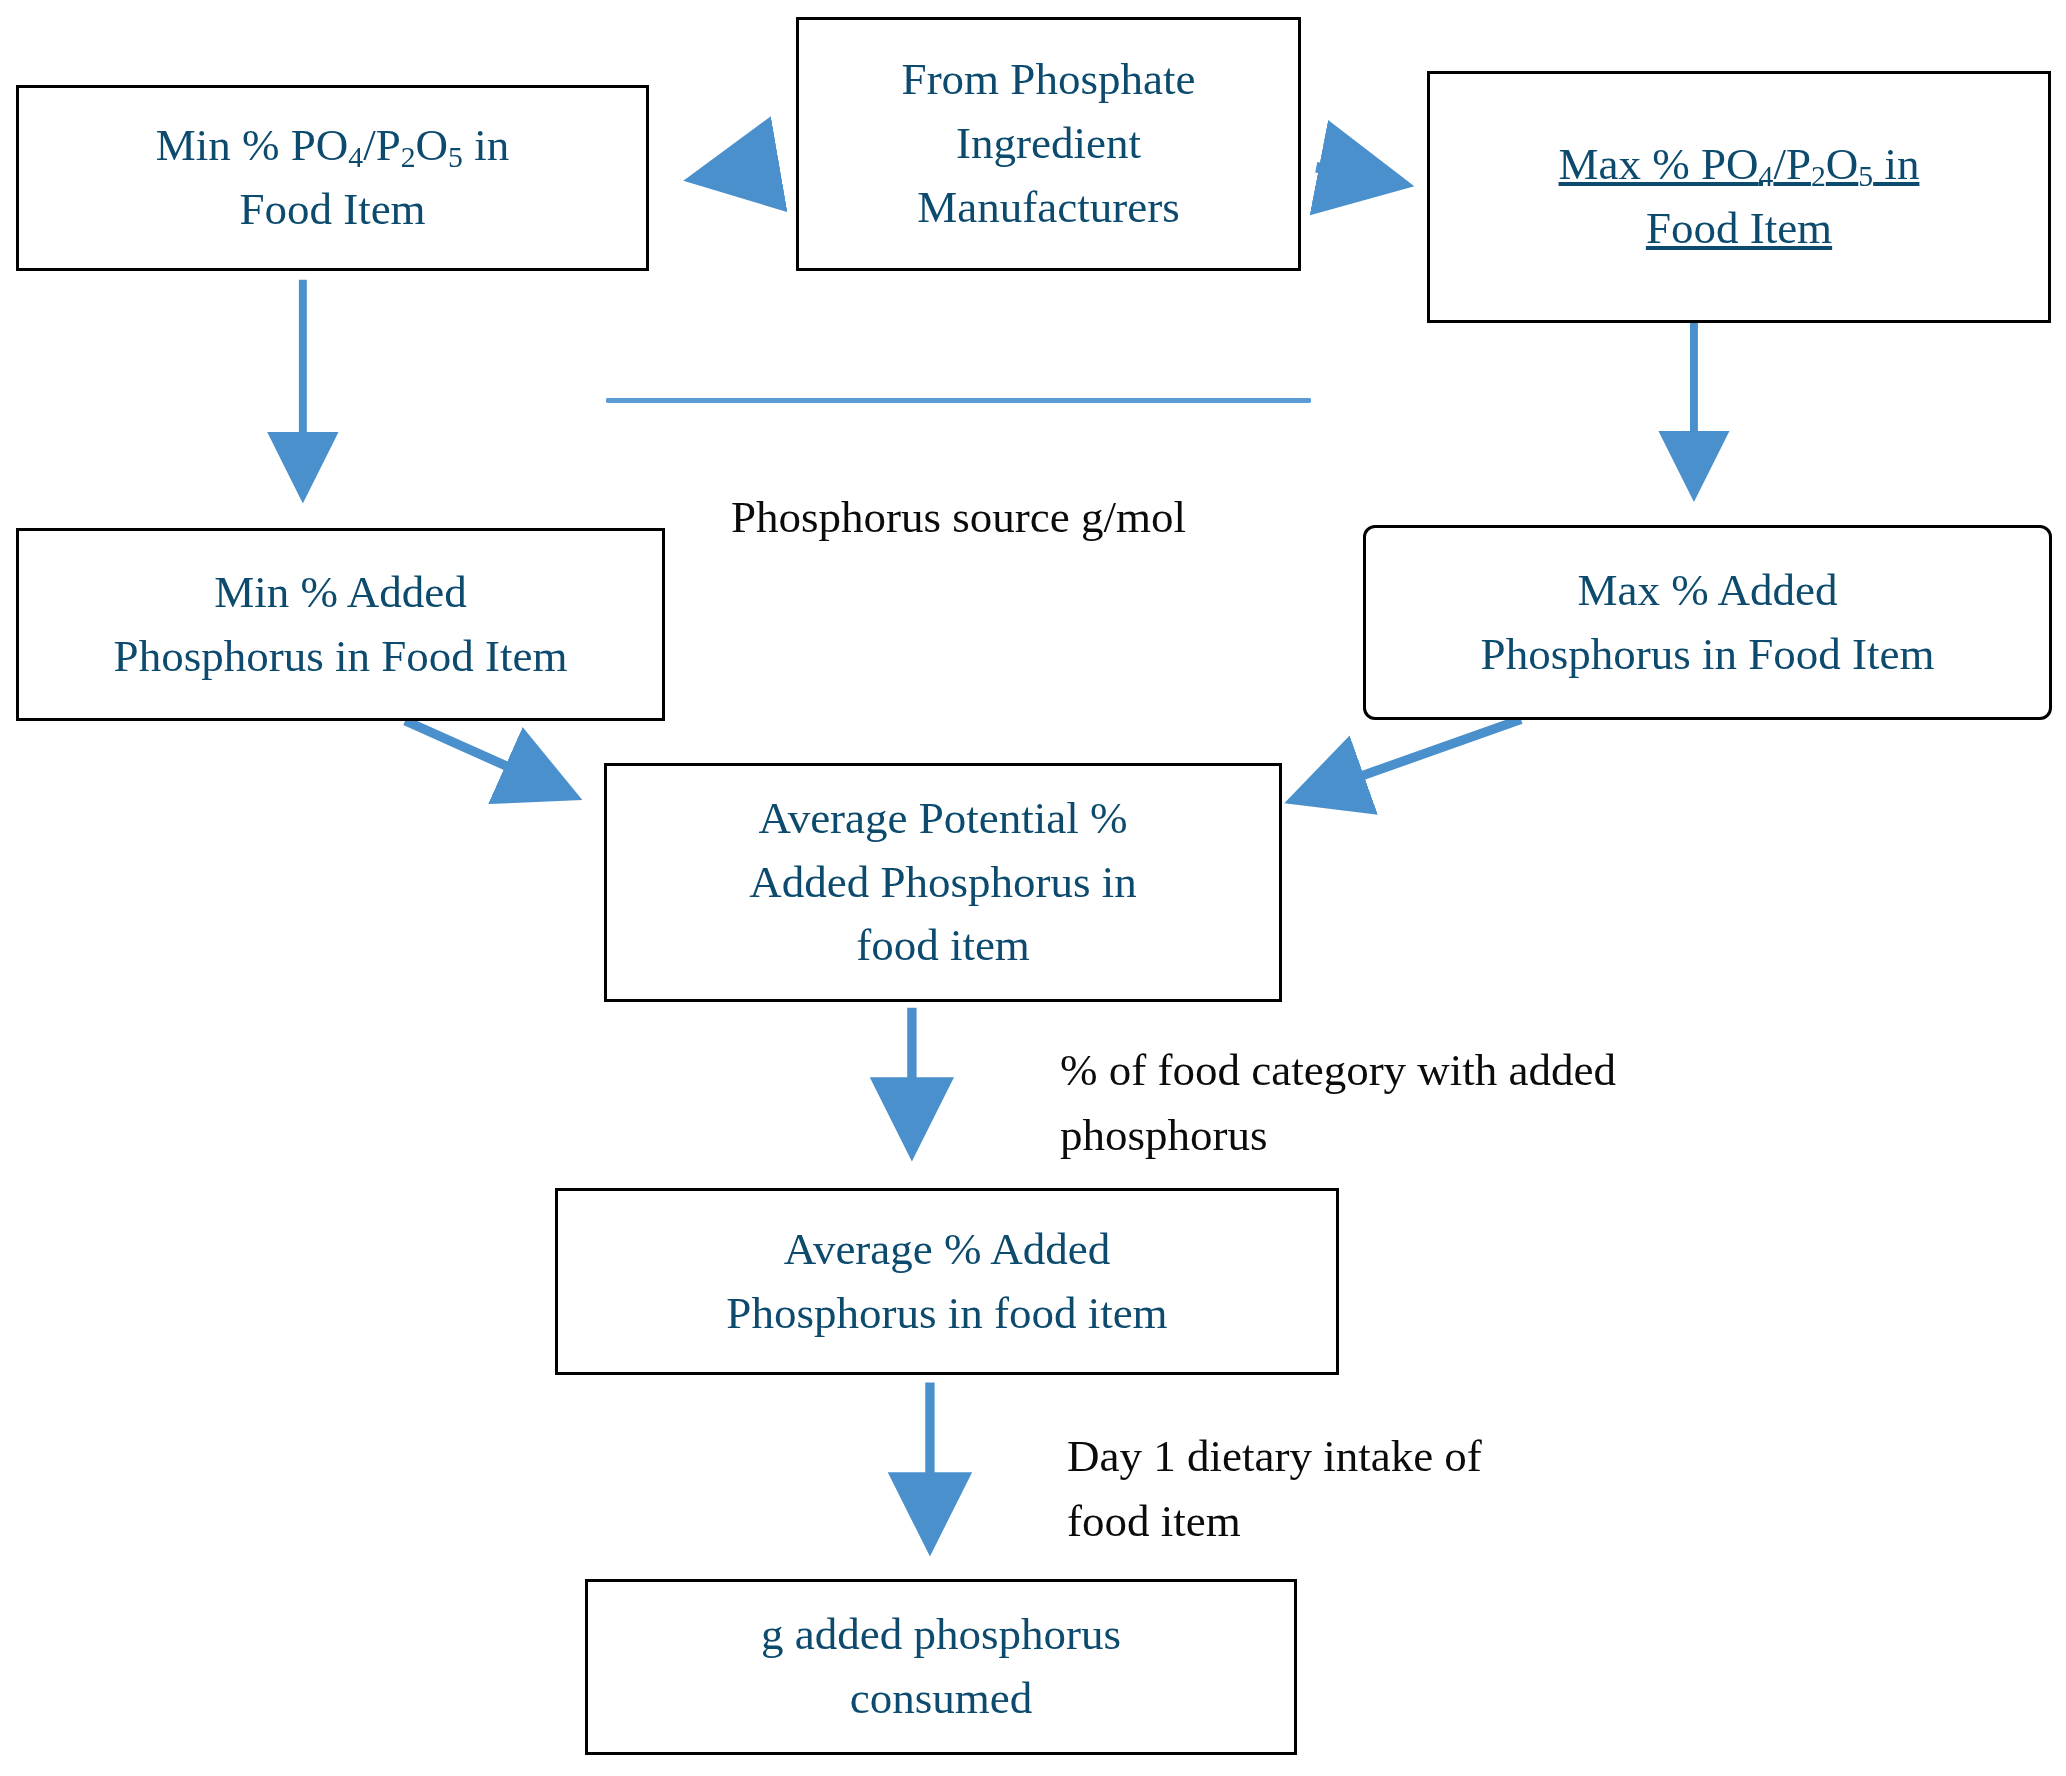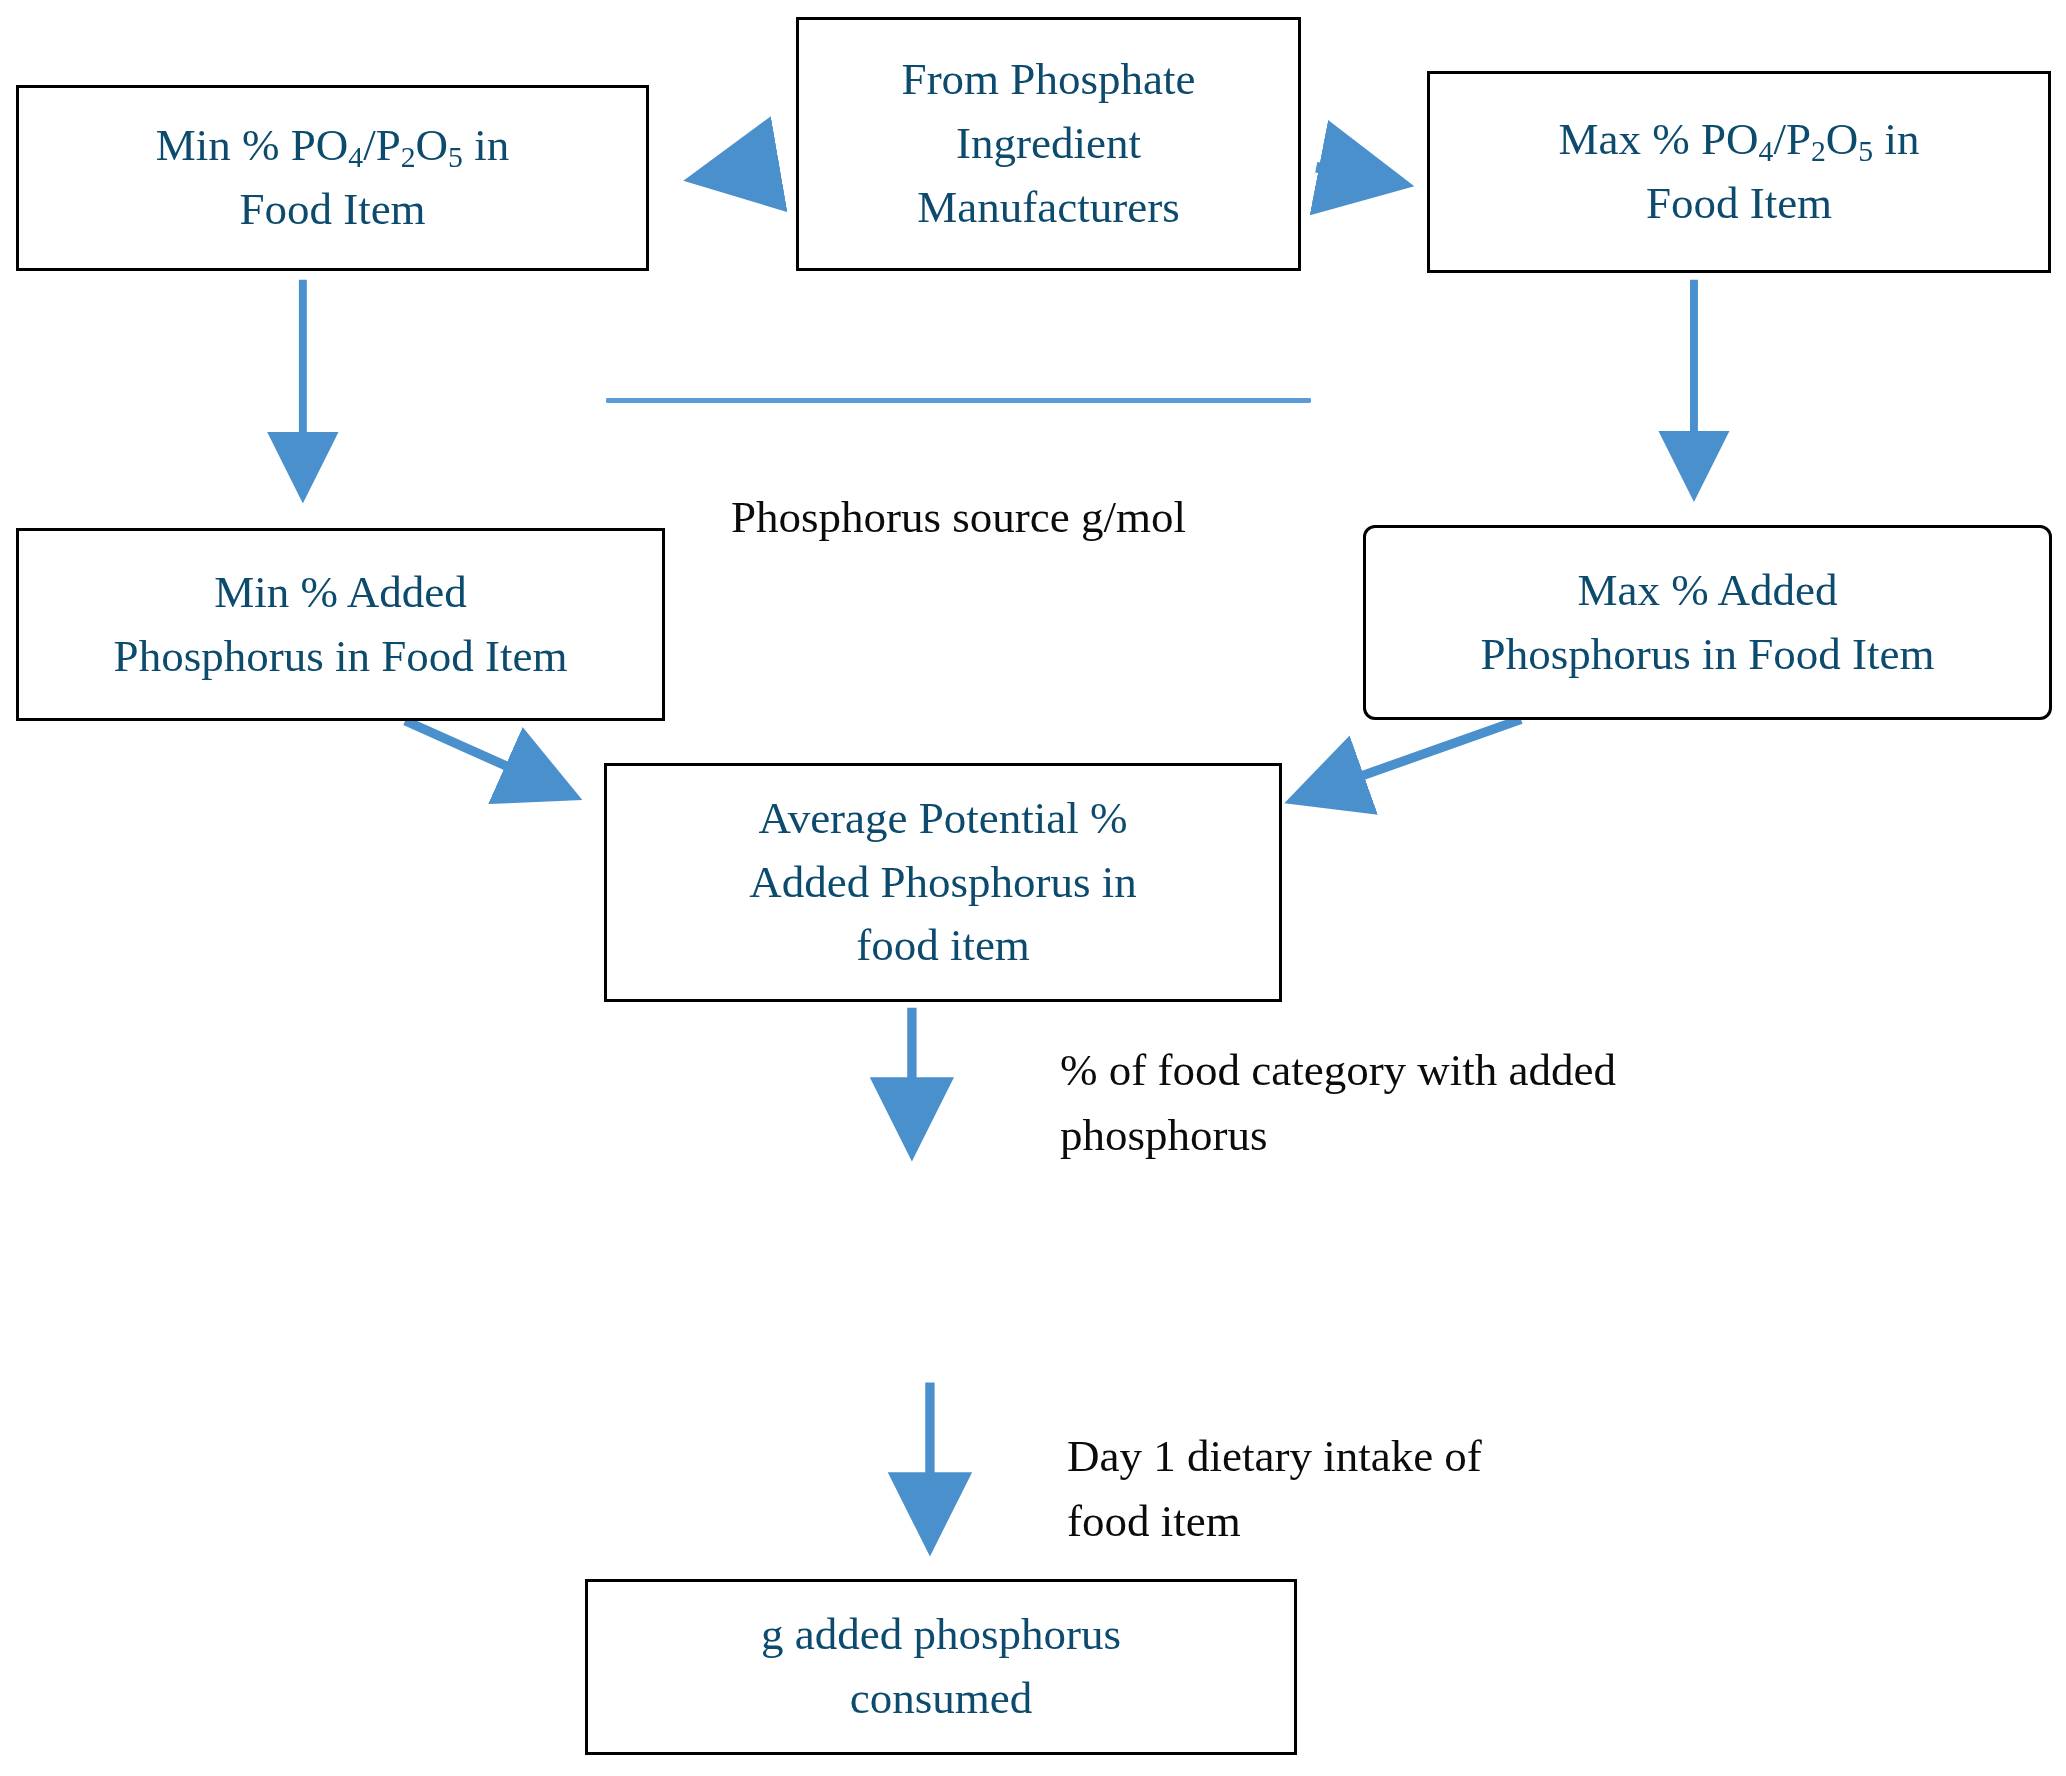--- a/index.html
+++ b/index.html
@@ -33,21 +33,21 @@
   .node .txt { display: block; width: 100%; }
   .node sub {
     font-size: 0.66em;
     vertical-align: -0.22em;
     line-height: 0;
   }
 
   
   #node-min-po4     { left: 16px;   top: 85px;  width: 633px;  height: 186px; }
   #node-source      { left: 796px; top: 17.3px;   width: 505px;  height: 254px; }
-  #node-max-po4     { left: 1427px; top: 71px;   width: 624px;  height: 202px; }
+  #node-max-po4     { left: 1427px; top: 71px;   width: 624px;  height: 252px; text-decoration: underline; }
   #node-min-added   { left: 16px;   top: 528px;  width: 649px;  height: 193px; }
   #node-max-added   { left: 1363px; top: 525px;  width: 689px;  height: 195px; border-radius: 12px; }
   #node-avg-pot     { left: 604px;  top: 763px; width: 678px;  height: 239px; }
   #node-avg-added   { left: 555px;  top: 1188px; width: 784px; height: 187px; }
   #node-g-consumed  { left: 585px;  top: 1579px; width: 712px;  height: 176px; }
 
   
   .label {
     position: absolute;
     color: #0b0b0b;
@@ -150,20 +150,23 @@
   </div>
 
   <div class="node" id="node-max-added">
     <span class="txt"><span>Max % Added</span><br><span>Phosphorus in Food Item</span></span>
   </div>
 
   <div class="node" id="node-avg-pot">
     <span class="txt"><span>Average Potential %</span><br><span>Added Phosphorus in</span><br><span>food item</span></span>
   </div>
 
+  <div class="node" id="node-avg-added">
+    <span class="txt"><span>Average % Added</span><br><span>Phosphorus in food item</span></span>
+  </div>
 
   <div class="node" id="node-g-consumed">
     <span class="txt"><span>g added phosphorus</span><br><span>consumed</span></span>
   </div>
 
   <div class="label" id="label-fraction">
     <span class="bar"></span>
     <span class="denom">Phosphorus source g/mol</span>
   </div>
 

